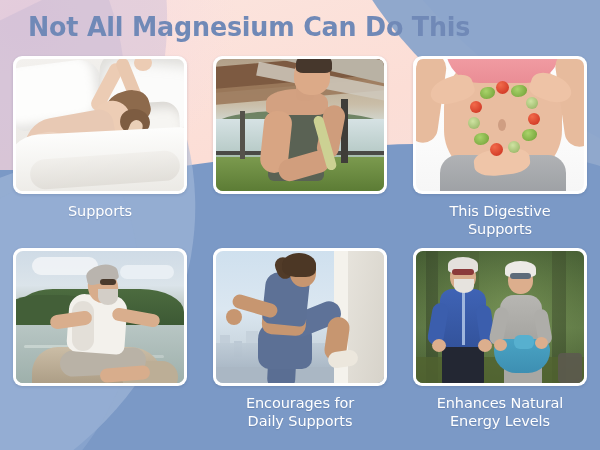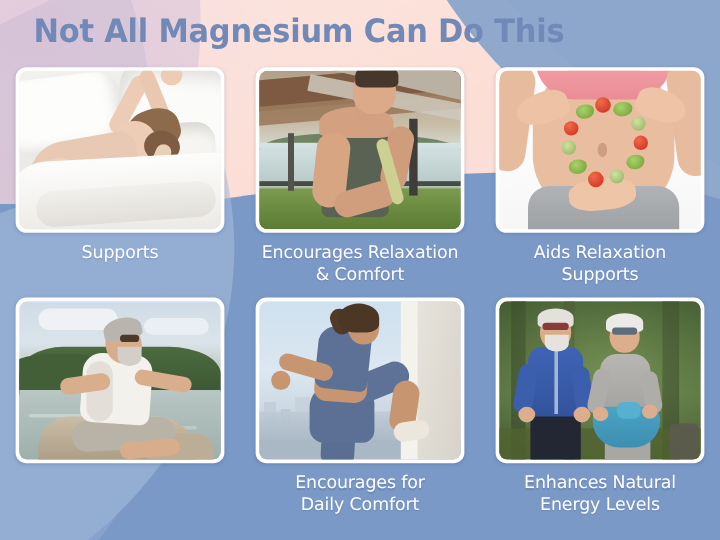--- a/index.html
+++ b/index.html
@@ -308,24 +308,20 @@
             <div class="neck"></div>
             <div class="head"></div>
             <div class="hair"></div>
             <div class="armBig"></div>
             <div class="armR"></div>
             <div class="forearm"></div>
             <div class="band2"></div>
           </div>
         </div>
       </div>
-      <div class="caption">
-        <span>Encourages Relaxation</span>
-        <span>&amp; Comfort</span>
-      </div>
     </div>
 
     <div class="cell">
       <div class="card">
         <div class="photo">
           <div class="scene s3">
             <div class="torso"></div>
             <div class="bra"></div>
             <div class="pants"></div>
             <div class="navel"></div>
@@ -342,21 +338,21 @@
             <div class="veg v-cuc" style="left:92px;top:82px;width:12px;height:12px;"></div>
             <div class="veg v-tom" style="left:74px;top:84px;width:13px;height:13px;"></div>
             <div class="veg v-let" style="left:58px;top:74px;width:15px;height:12px;"></div>
             <div class="veg v-cuc" style="left:52px;top:58px;width:12px;height:12px;"></div>
             <div class="veg v-tom" style="left:54px;top:42px;width:12px;height:12px;"></div>
             <div class="veg v-let" style="left:64px;top:28px;width:15px;height:12px;"></div>
           </div>
         </div>
       </div>
       <div class="caption">
-        <span>Aids Relaxation</span>
+        <span>This Digestive</span>
         <span>Supports</span>
       </div>
     </div>
 
     <div class="cell">
       <div class="card">
         <div class="photo">
           <div class="scene s4">
             <div class="cloud"></div>
             <div class="cloud2"></div>
@@ -404,21 +400,21 @@
             <div class="arm"></div>
             <div class="hand"></div>
             <div class="pony"></div>
             <div class="head"></div>
             <div class="hair"></div>
           </div>
         </div>
       </div>
       <div class="caption">
         <span>Encourages for</span>
-        <span>Daily Comfort</span>
+        <span>Daily Supports</span>
       </div>
     </div>
 
     <div class="cell">
       <div class="card">
         <div class="photo">
           <div class="scene s6">
             <div class="trunk1"></div>
             <div class="trunk2"></div>
             <div class="trunk3"></div>

